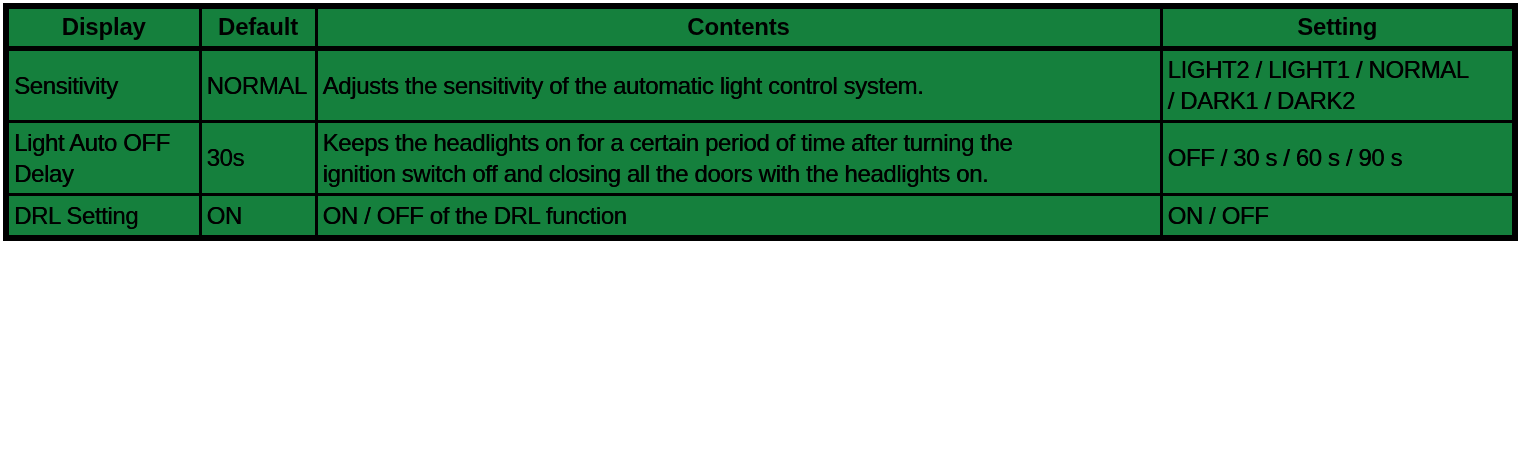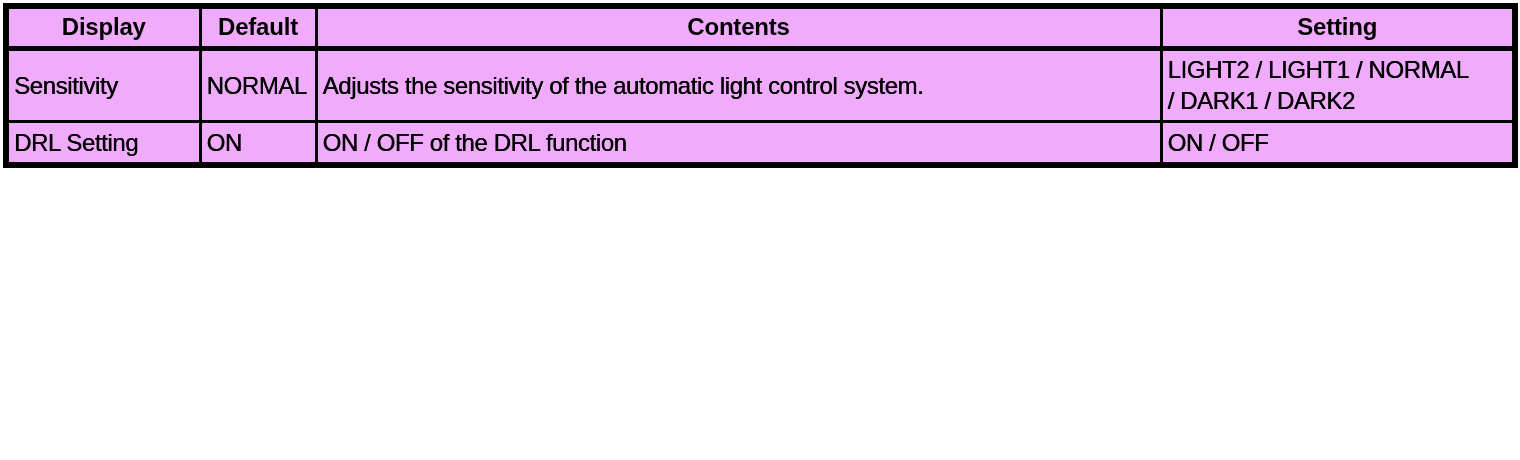--- a/index.html
+++ b/index.html
@@ -17,21 +17,21 @@
     color: #000000;
   }
   table.settings-table {
     position: absolute;
     left: 3px;
     top: 3px;
     width: 1509px;
     border-collapse: collapse;
     table-layout: fixed;
     border: 6px solid #000000;
-    background: #f0abfc;
+    background: #15803d;
   }
   th, td {
     border: 3px solid #000000;
     overflow: hidden;
   }
   thead th {
     border-bottom: 5px solid #000000;
     font-size: 24px;
     font-weight: 700;
     text-align: center;
@@ -76,20 +76,28 @@
     <tbody id="tbody">
   <tr>
     <td>Sensitivity</td>
     <td>NORMAL</td>
     <td>Adjusts the sensitivity of the automatic light control system.</td>
     <td>LIGHT2 / LIGHT1 / NORMAL
 / DARK1 / DARK2</td>
   </tr>
 
 
+  <tr>
+    <td>Light Auto OFF
+Delay</td>
+    <td>30s</td>
+    <td>Keeps the headlights on for a certain period of time after turning the
+ignition switch off and closing all the doors with the headlights on.</td>
+    <td>OFF / 30 s / 60 s / 90 s</td>
+  </tr>
 
 
 
   <tr>
     <td>DRL Setting</td>
     <td>ON</td>
     <td>ON / OFF of the DRL function</td>
     <td>ON / OFF</td>
   </tr>
 </tbody>

